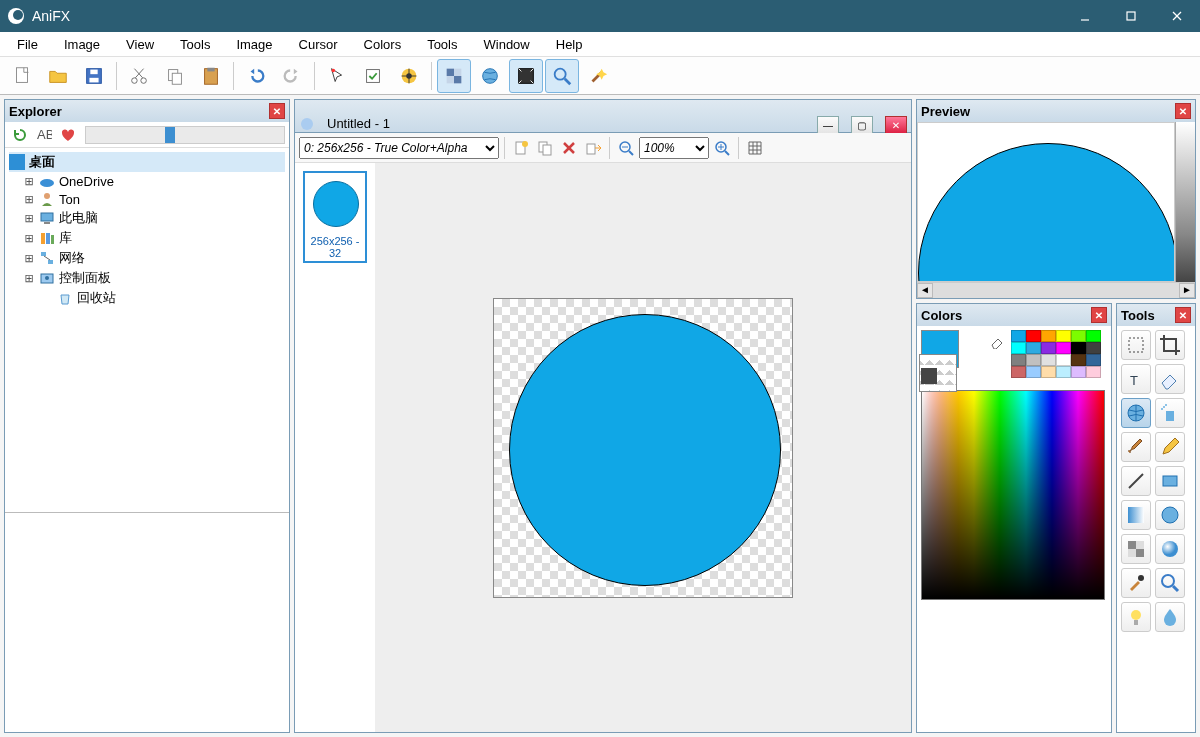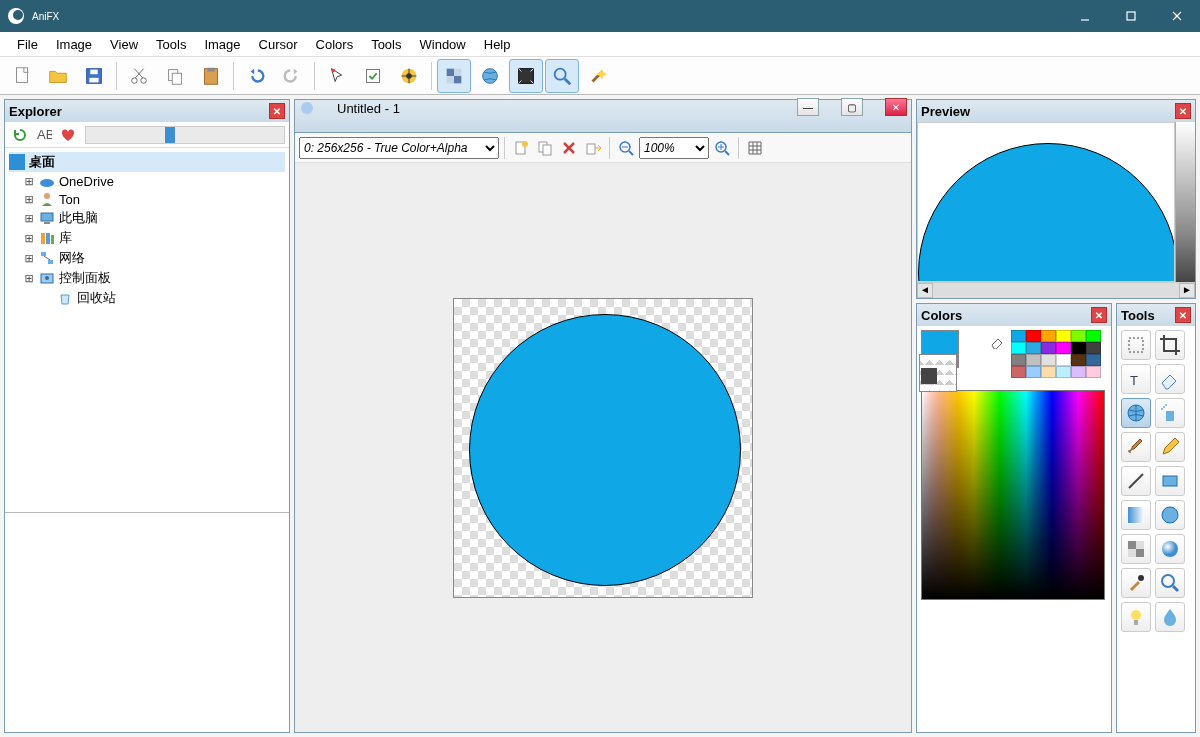--- a/index.html
+++ b/index.html
@@ -2,26 +2,26 @@
 <html><head>
 <meta charset="utf-8">
 <style>
 * { margin:0; padding:0; box-sizing:border-box; font-family:"Segoe UI","Microsoft YaHei",sans-serif; font-size:13px; }
 body { background:#fff; overflow:hidden; width:1200px; height:737px; }
 
 
 .titlebar { background:#2b5d73; height:32px; display:flex; align-items:center; color:#fff; padding-left:8px; }
 .titlebar .logo { width:16px; height:16px; background:#fff; border-radius:50%; margin-right:8px; position:relative; }
 .titlebar .logo::after { content:""; position:absolute; width:10px; height:10px; background:#2b5d73; border-radius:50%; top:2px; left:5px;}
-.titlebar .title { flex:1; font-size:10px; }
+.titlebar .title { flex:1; font-size:14px; }
 .titlebar .winbtn { width:46px; height:32px; display:flex; align-items:center; justify-content:center; color:#fff; }
 .titlebar .winbtn svg { stroke:#fff; fill:none; stroke-width:1.2; }
 
 
-.menubar { height:25px; display:flex; align-items:center; padding:0 8px; gap:0; border-bottom:1px solid #e0e0e0; }
+.menubar { height:25px; display:flex; align-items:center; padding:0 8px; gap:8px; border-bottom:1px solid #e0e0e0; }
 .menubar .item { padding:3px 9px; color:#000; }
 
 
 .toolbar { height:38px; display:flex; align-items:center; padding:0 4px; gap:0; border-bottom:1px solid #bbb; background:#fdfdfd; }
 .toolbar .tbtn { width:34px; height:34px; display:flex; align-items:center; justify-content:center; border-radius:3px; margin:0 1px; }
 .toolbar .tbtn.active { background:#d5e9f8; border:1px solid #7ab5e0; }
 .toolbar .sep { width:1px; height:28px; background:#ccc; margin:0 4px; }
 
 
 .content { display:flex; height:642px; padding:4px; gap:4px; background:#f5f5f5; }
@@ -41,21 +41,21 @@
 .tree .node { display:flex; align-items:center; padding:1px 0; gap:4px; white-space:nowrap; }
 .tree .node .exp { width:12px; text-align:center; color:#555; font-size:11px; }
 .tree .node.lv1 { padding-left:14px; }
 .tree .node.lv2 { padding-left:32px; }
 .tree .node.sel { background:#d5e9f8; }
 .icon-sm { width:16px; height:16px; display:inline-block; }
 .explorer .lower { height:220px; border-top:1px solid #bbb; background:#fff; }
 
 
 .document { flex:1; position:relative; }
-.doc-titlebar { background:linear-gradient(#dfe9f1,#c9dae8); height:24px; display:flex; align-items:flex-end; padding:16px 4px; gap:22px; border-bottom:1px solid #7a9cb5; }
+.doc-titlebar { background:linear-gradient(#dfe9f1,#c9dae8); height:24px; display:flex; align-items:flex-start; padding:16px 4px; gap:12px; border-bottom:1px solid #7a9cb5; }
 .doc-titlebar .dbtn { width:22px; height:18px; border:1px solid #8aa; background:linear-gradient(#fcfcfc,#e5e5e5); display:flex; align-items:center; justify-content:center; font-size:10px;}
 .doc-titlebar .dbtn.red { background:linear-gradient(#f79,#d24); border-color:#b03030; color:#fff; }
 .doc-toolbar { height:30px; display:flex; align-items:center; padding:2px 4px; gap:2px; border-bottom:1px solid #ddd; background:#f8f8f8; }
 .doc-toolbar select { height:22px; font-size:12px;font-style:italic; }
 .doc-toolbar .sep { width:1px; height:22px; background:#ccc; margin:0 3px; }
 .doc-body { flex:1; display:flex; background:#eee; overflow:hidden; }
 .thumbs { width:80px; background:#fff; padding:8px; }
 .thumb { border:2px solid #2d8fd6; padding:2px; background:#fff; text-align:center; }
 .thumb .img { width:56px; height:56px; background:#fff; position:relative; margin:0 auto;}
 .thumb .img::after { content:""; position:absolute; width:44px; height:44px; background:#10a7e6; border-radius:50%; top:6px; left:6px; border:1px solid #0a6fa0; }
@@ -398,20 +398,26 @@
           </svg>
         </div>
       <div class="sep"></div>
       <div class="smbtn">
           <svg width="16" height="16">
             <path d="M2 2h12v12H2zM6 2v12M10 2v12M2 6h12M2 10h12" stroke="#666" fill="none"></path>
           </svg>
         </div>
     </div>
     <div class="doc-body">
+      <div class="thumbs">
+        <div class="thumb">
+          <div class="img"></div>
+          <div class="lbl">256x256 - 32</div>
+        </div>
+      </div>
       <div class="canvas-area">
         <div class="canvas"></div>
       </div>
     </div>
   </div>
 
   <div class="rightcol">
 
     <div class="panel preview">
       <div class="panel-header">

